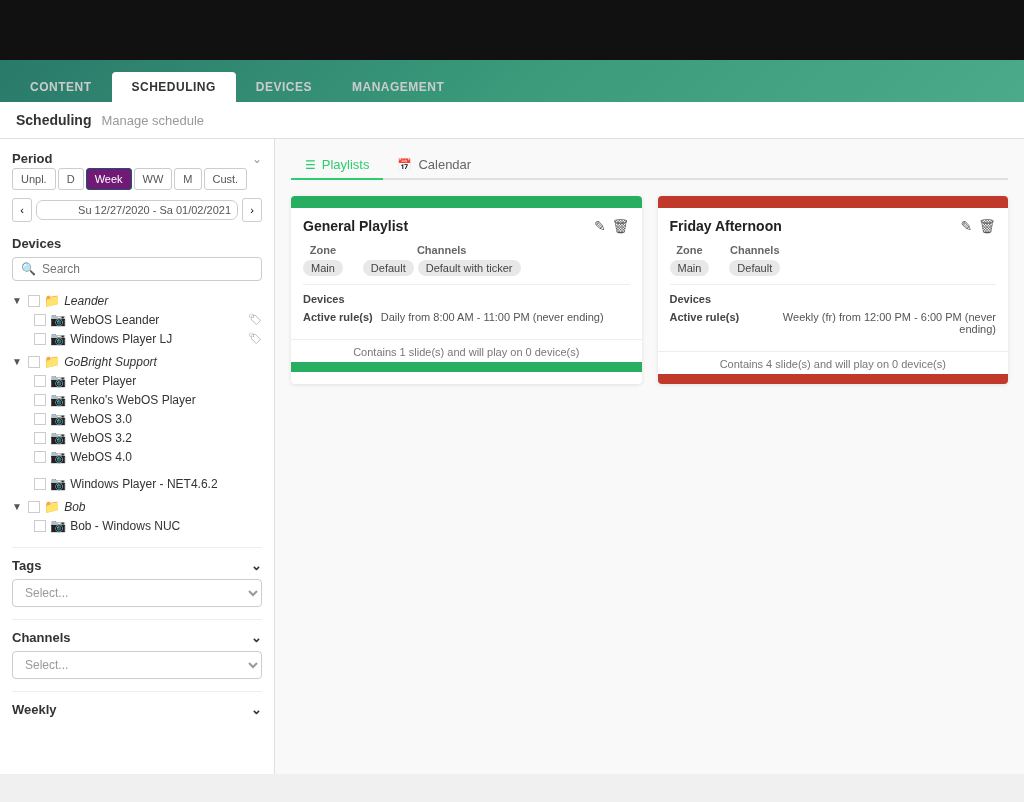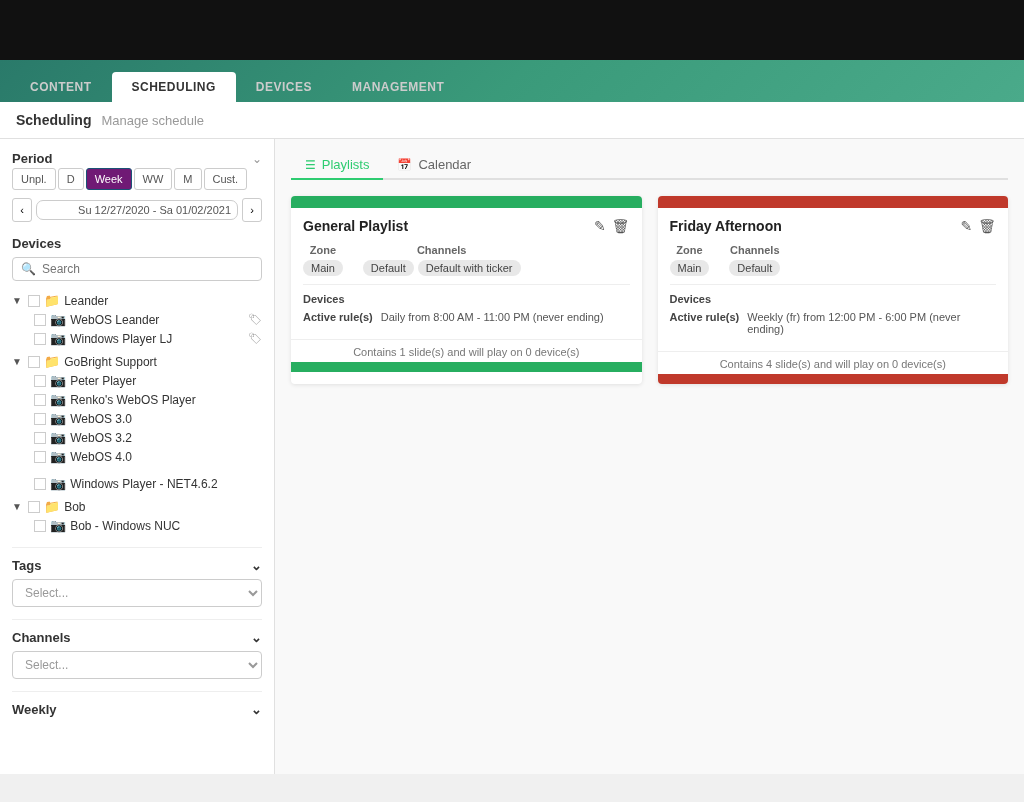--- a/index.html
+++ b/index.html
@@ -220,20 +220,21 @@
     }
 
     .folder-icon {
       color: #8B6914;
       font-size: 13px;
     }
 
     .group-name {
       font-weight: 500;
       color: #333;
+      font-style: italic;
     }
 
     .tree-items {
       padding-left: 22px;
     }
 
     .tree-item {
       display: flex;
       align-items: center;
       gap: 4px;
@@ -439,20 +440,21 @@
       color: #444;
       font-weight: bold;
       margin-bottom: 6px;
     }
 
     .card-rule-row {
       display: flex;
       gap: 8px;
       align-items: flex-start;
       margin-bottom: 6px;
+      text-align: right;
     }
 
     .card-rule-key {
       font-size: 11px;
       color: #444;
       font-weight: bold;
       white-space: nowrap;
     }
 
     .card-rule-val {

